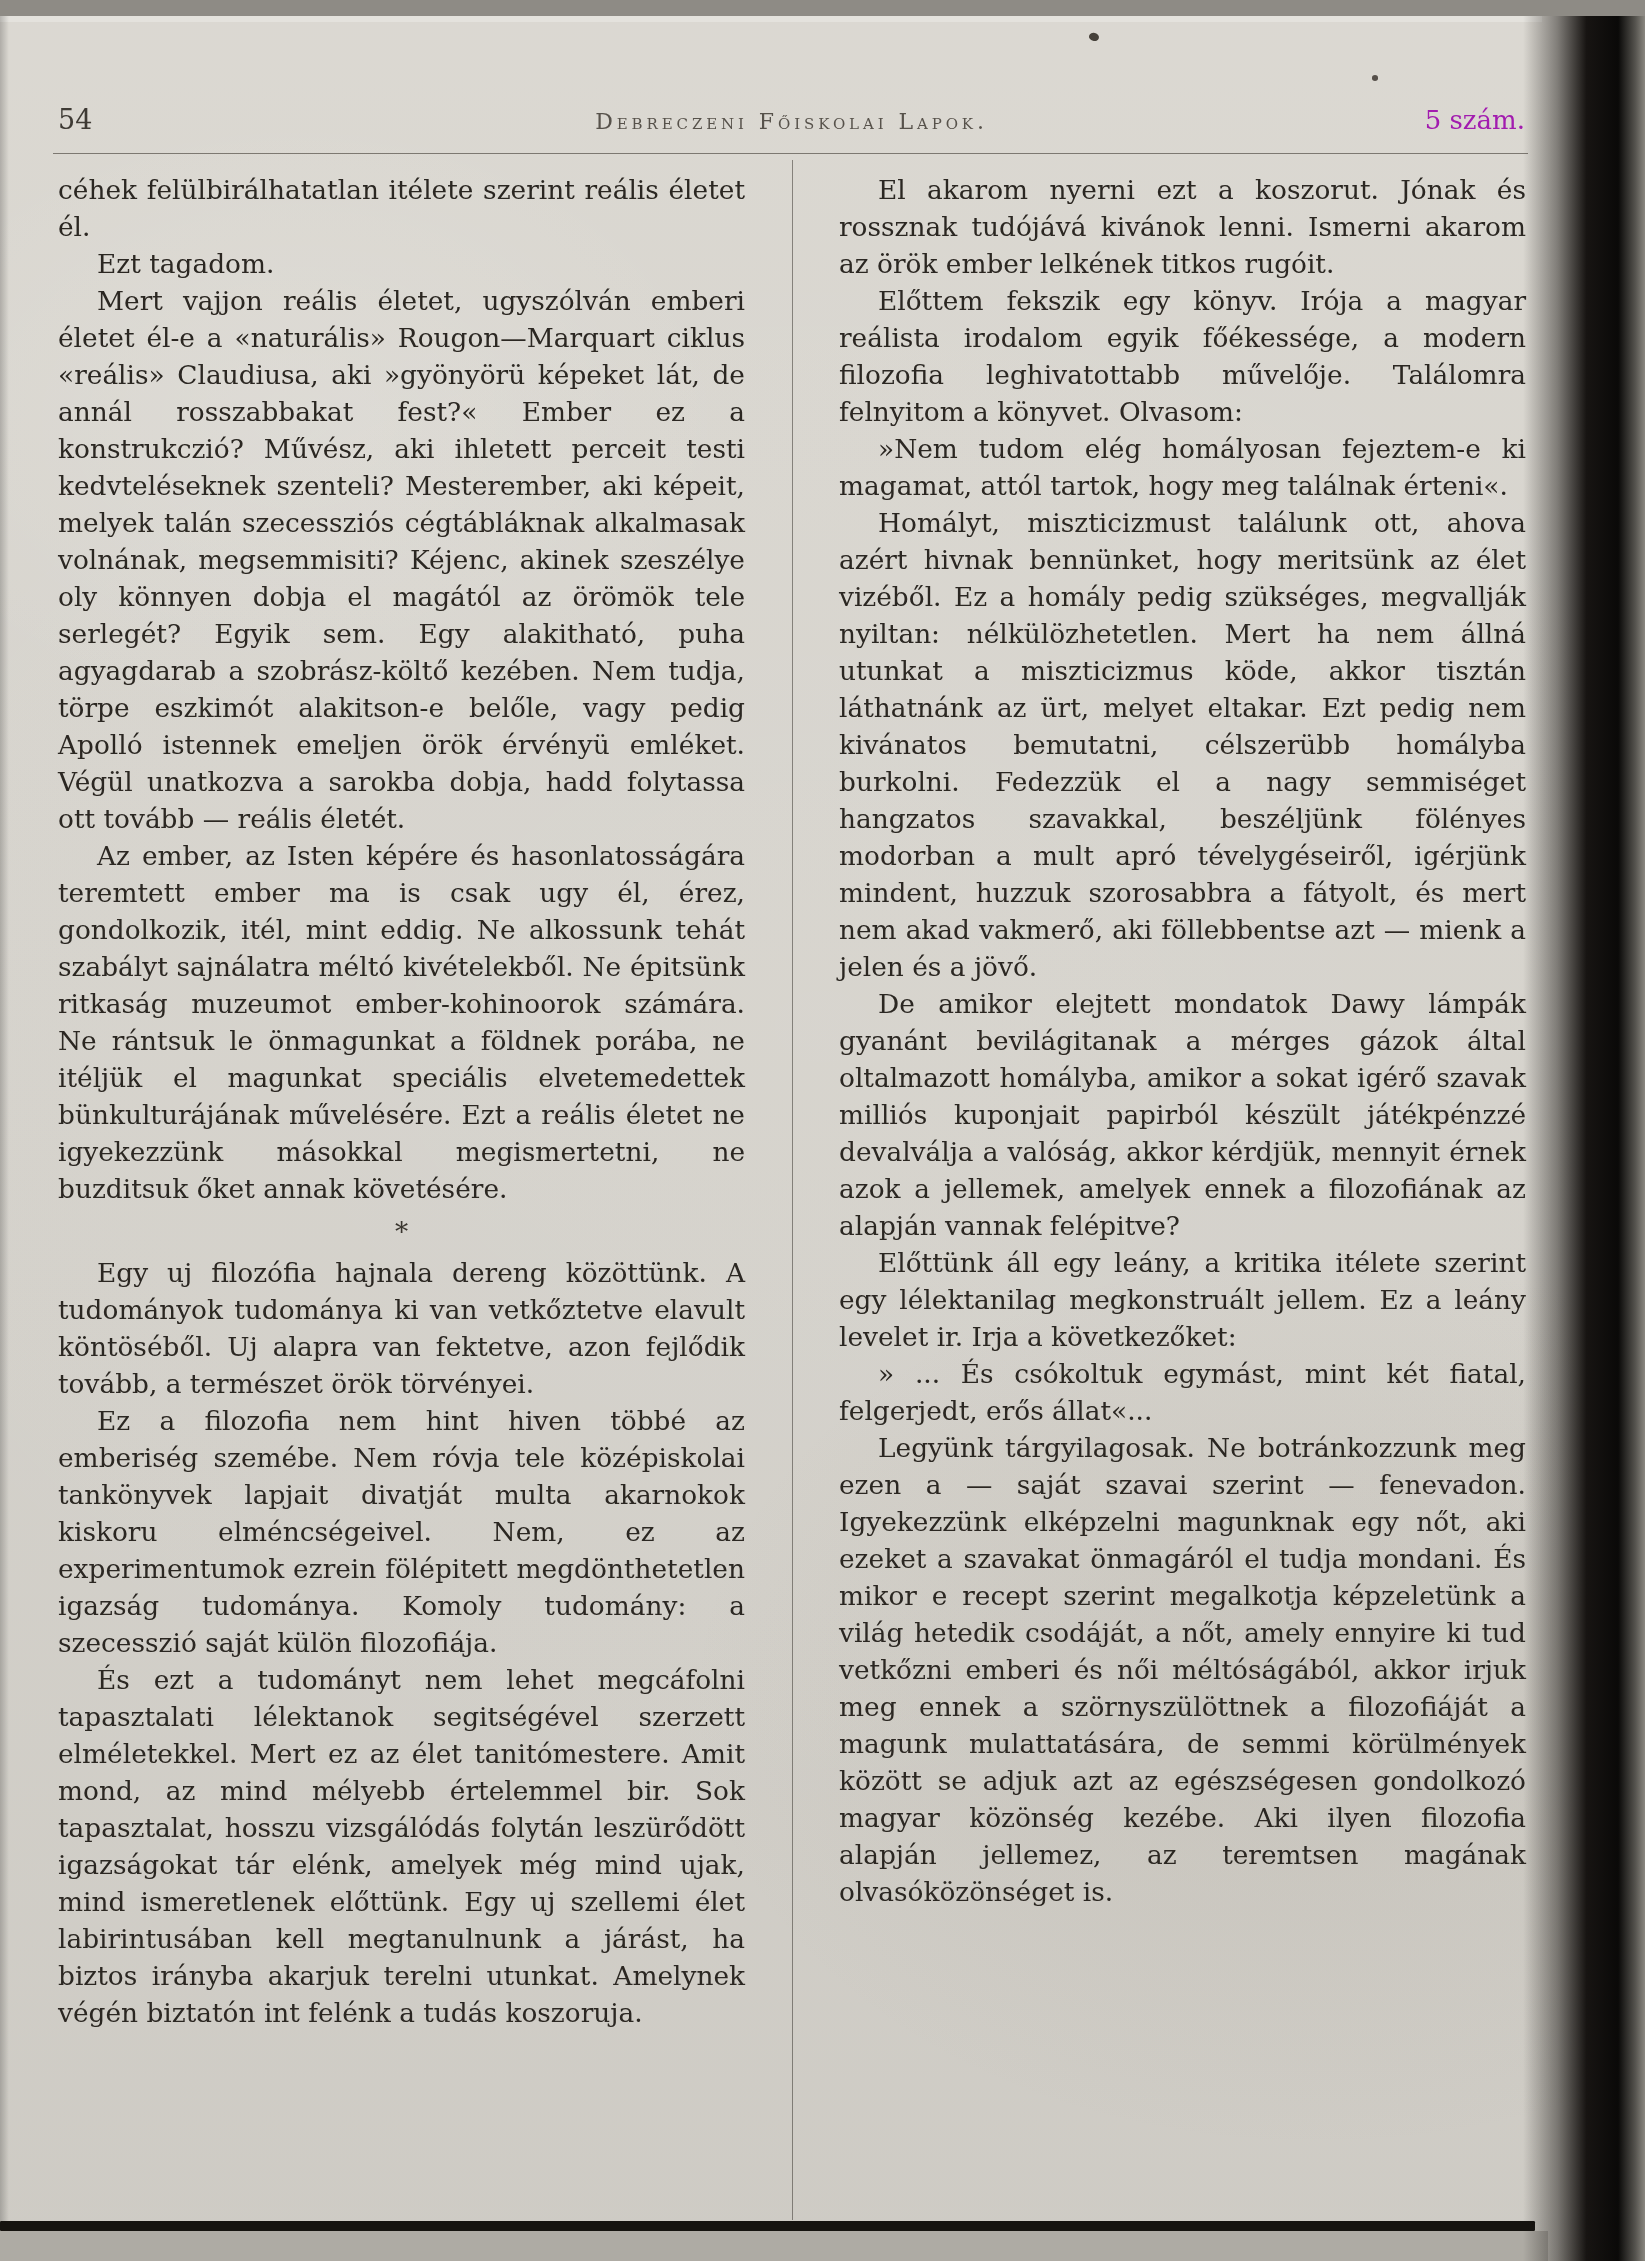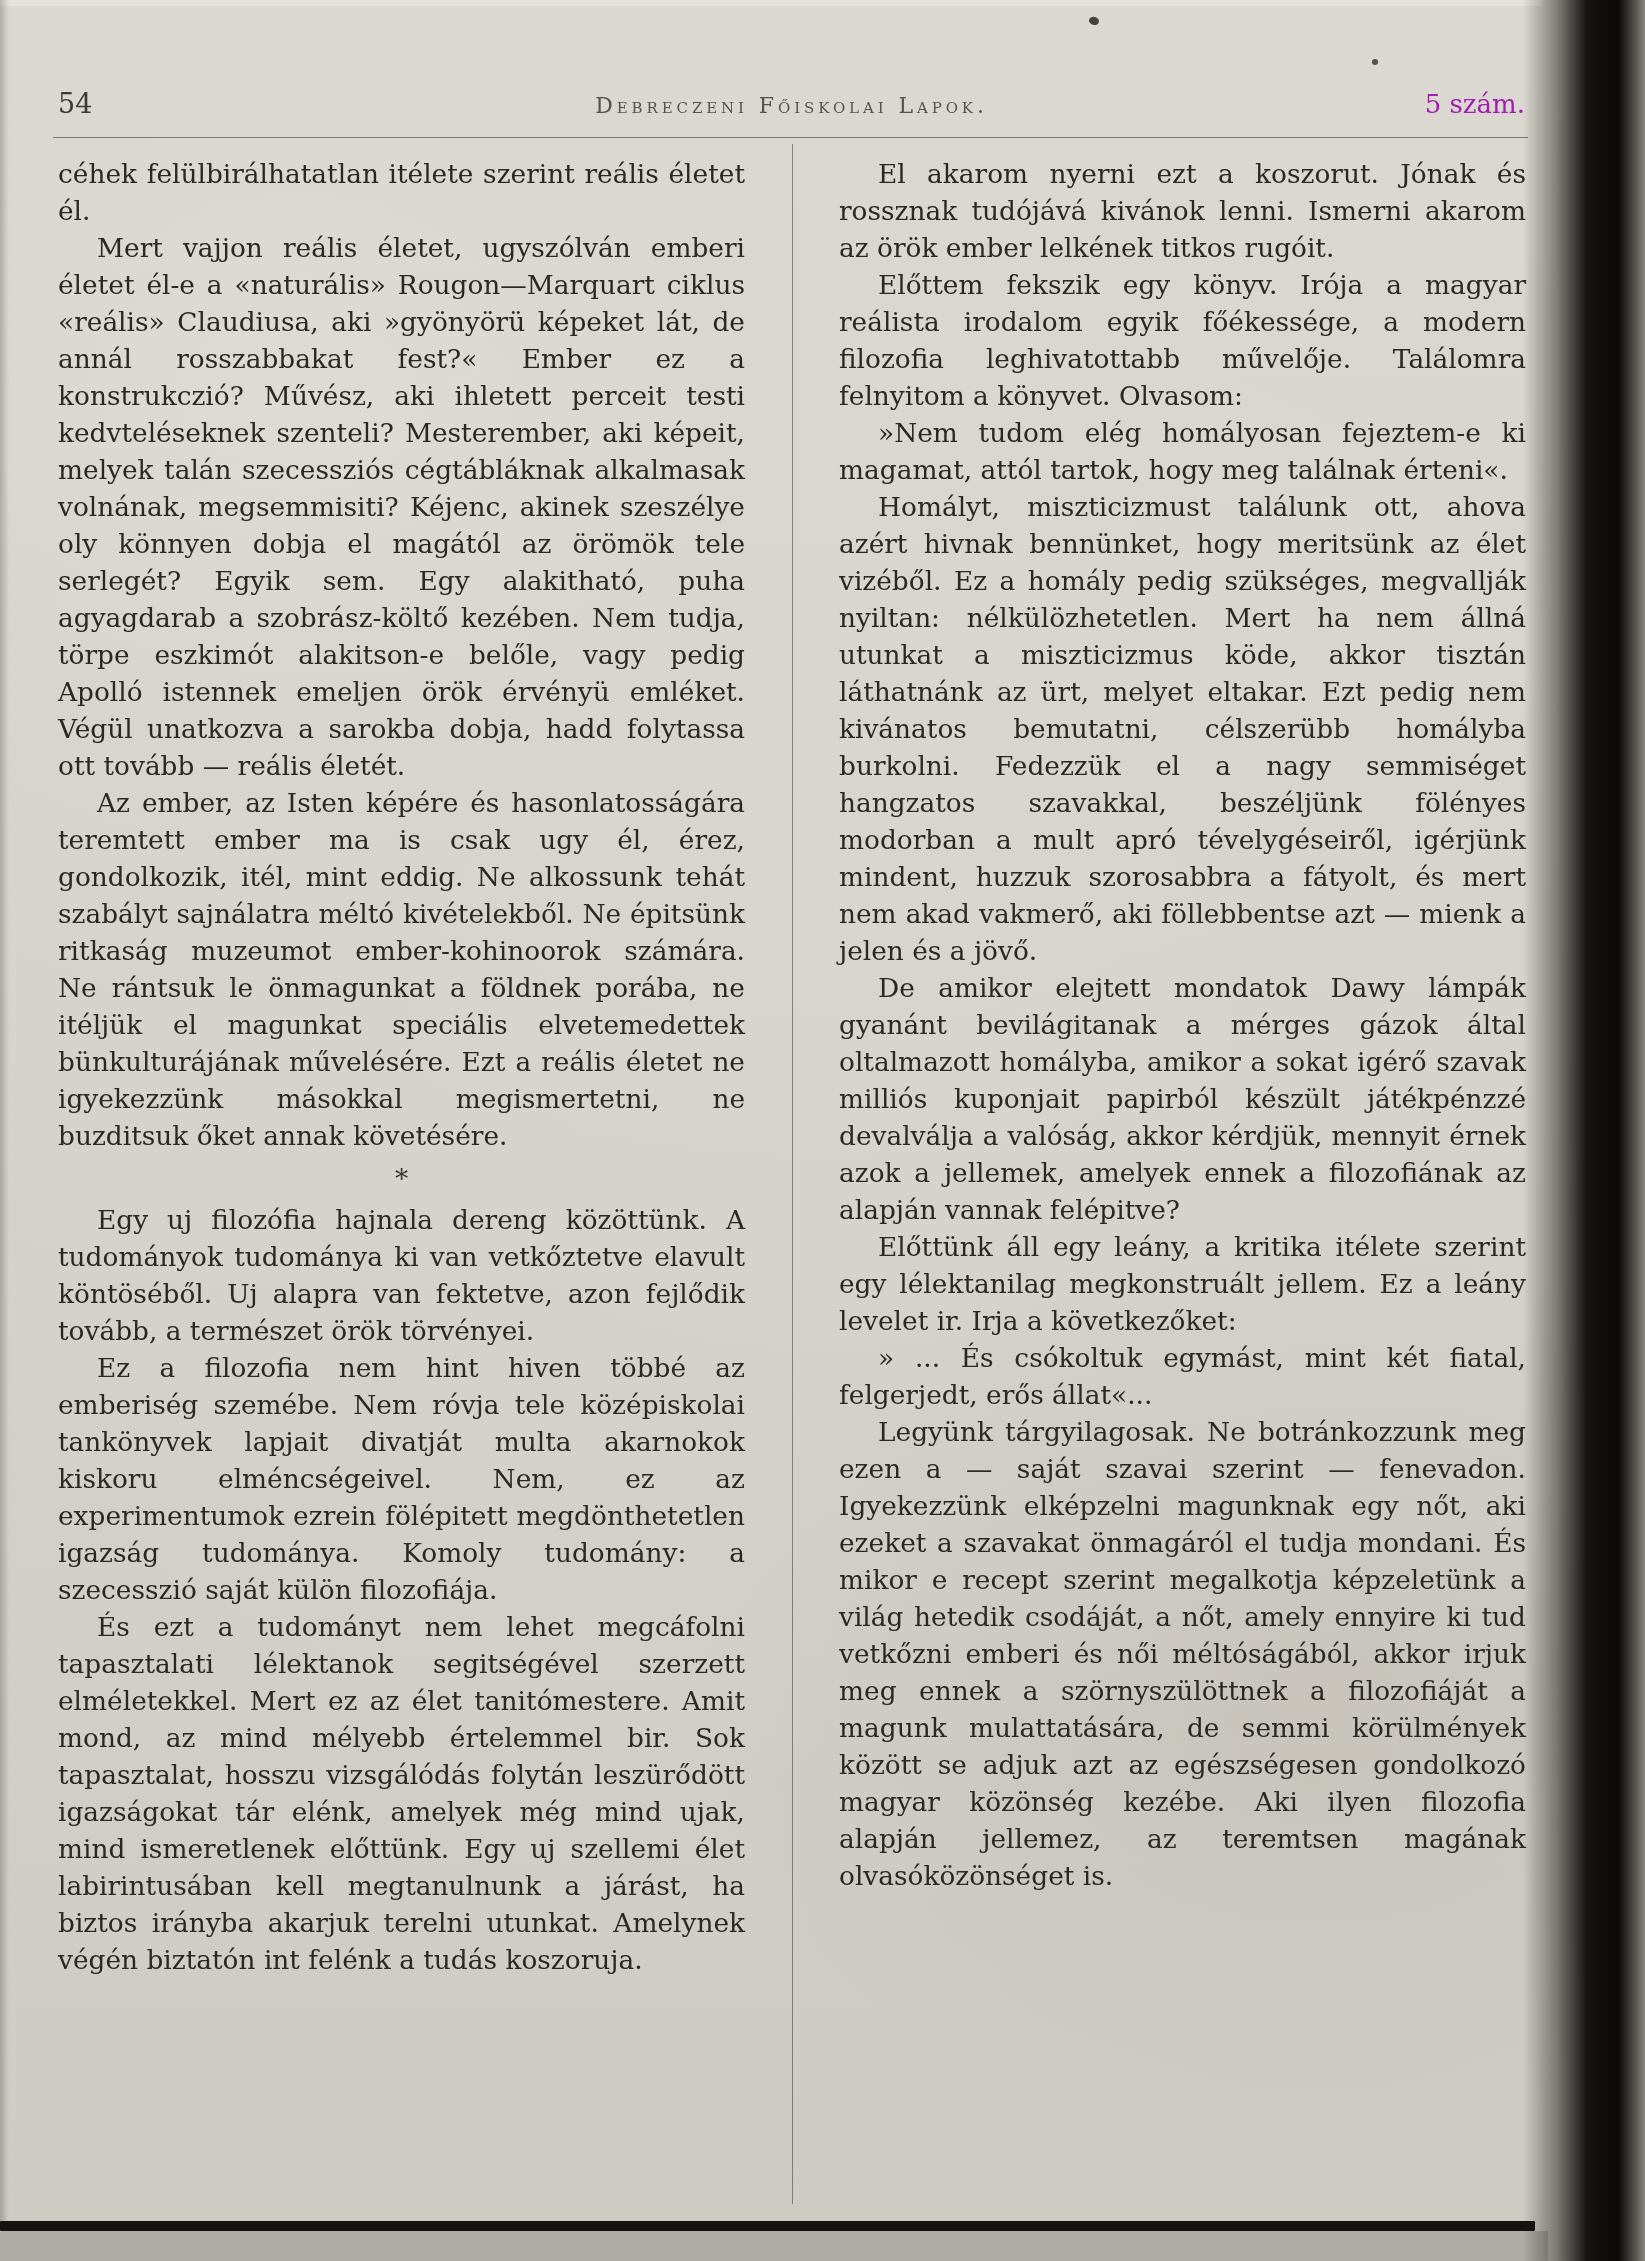--- a/index.html
+++ b/index.html
@@ -74,35 +74,36 @@
     border-radius: 50%; background: #46413a; transform: rotate(15deg);
   }
   .speck-2 {
     position: absolute; top: 59px; left: 1372px; width: 6.4px; height: 5.8px;
     border-radius: 50%; background: #56504a;
   }
 </style>
 </head>
 <body>
 
-<div class="scan" style="background: rgb(217, 214, 207); color: rgb(43, 39, 34);">
+<div class="scan" style="background: rgb(217, 214, 207); color: rgb(43, 39, 34); margin-top: 16px;">
 
   <div class="texture"></div>
 
   <div class="page-header">
     <span class="page-number">54</span>
     <span class="journal-title">Debreczeni Főiskolai Lapok.</span>
     <span class="issue-label">5 szám.</span>
   </div>
 
   <div class="header-rule"></div>
   <div class="col-divider"></div>
 
   <div class="col col-left">
     <p class="no-indent">céhek felülbirálhatatlan itélete szerint reális életet él.</p>
+    <p>Ezt tagadom.</p>
     <p>Mert vajjon reális életet, ugyszólván emberi életet él-e a «naturális» Rougon—Marquart ciklus «reális» Claudiusa, aki »gyönyörü képeket lát, de annál rosszabbakat fest?« Ember ez a konstrukczió? Művész, aki ihletett perceit testi kedvteléseknek szenteli? Mesterember, aki képeit, melyek talán szecessziós cégtábláknak alkalmasak volnának, megsemmisiti? Kéjenc, akinek szeszélye oly könnyen dobja el magától az örömök tele serlegét? Egyik sem. Egy alakitható, puha agyagdarab a szobrász-költő kezében. Nem tudja, törpe eszkimót alakitson-e belőle, vagy pedig Apolló istennek emeljen örök érvényü emléket. Végül unatkozva a sarokba dobja, hadd folytassa ott tovább — reális életét.</p>
     <p>Az ember, az Isten képére és hasonlatosságára teremtett ember ma is csak ugy él, érez, gondolkozik, itél, mint eddig. Ne alkossunk tehát szabályt sajnálatra méltó kivételekből. Ne épitsünk ritkaság muzeumot ember-kohinoorok számára. Ne rántsuk le önmagunkat a földnek porába, ne itéljük el magunkat speciális elvetemedettek bünkulturájának művelésére. Ezt a reális életet ne igyekezzünk másokkal megismertetni, ne buzditsuk őket annak követésére.</p>
     <p class="star-sep">*</p>
     <p>Egy uj filozófia hajnala dereng közöttünk. A tudományok tudománya ki van vetkőztetve elavult köntöséből. Uj alapra van fektetve, azon fejlődik tovább, a természet örök törvényei.</p>
     <p>Ez a filozofia nem hint hiven többé az emberiség szemébe. Nem róvja tele középiskolai tankönyvek lapjait divatját multa akarnokok kiskoru elméncségeivel. Nem, ez az experimentumok ezrein fölépitett megdönthetetlen igazság tudománya. Komoly tudomány: a szecesszió saját külön filozofiája.</p>
     <p>És ezt a tudományt nem lehet megcáfolni tapasztalati lélektanok segitségével szerzett elméletekkel. Mert ez az élet tanitómestere. Amit mond, az mind mélyebb értelemmel bir. Sok tapasztalat, hosszu vizsgálódás folytán leszürődött igazságokat tár elénk, amelyek még mind ujak, mind ismeretlenek előttünk. Egy uj szellemi élet labirintusában kell megtanulnunk a járást, ha biztos irányba akarjuk terelni utunkat. Amelynek végén biztatón int felénk a tudás koszoruja.</p>
   </div>
 
   <div class="col col-right">
     <p>El akarom nyerni ezt a koszorut. Jónak és rossznak tudójává kivánok lenni. Ismerni akarom az örök ember lelkének titkos rugóit.</p>

